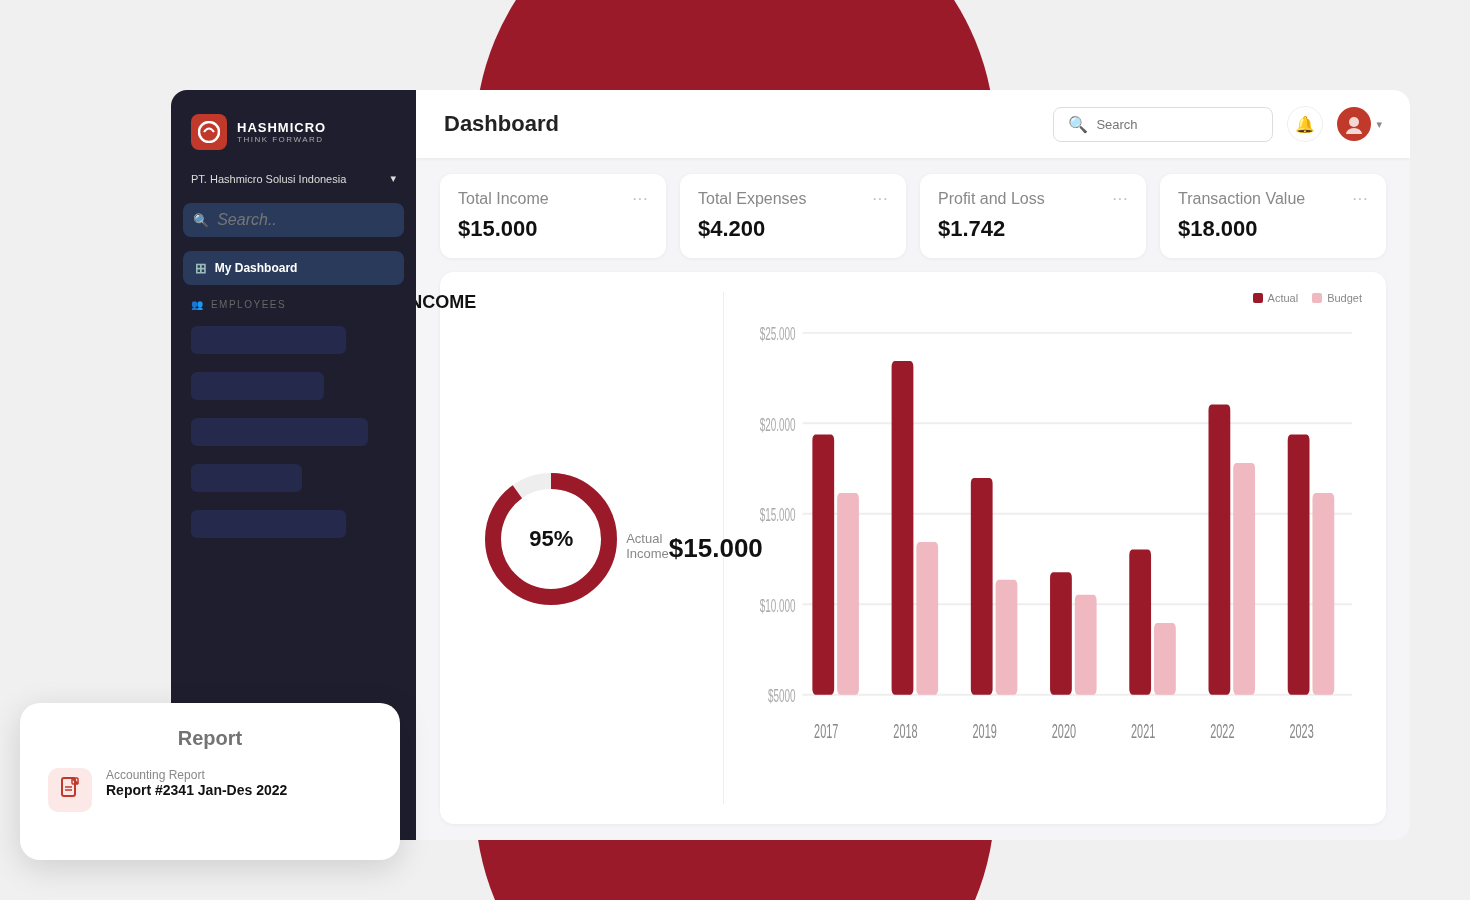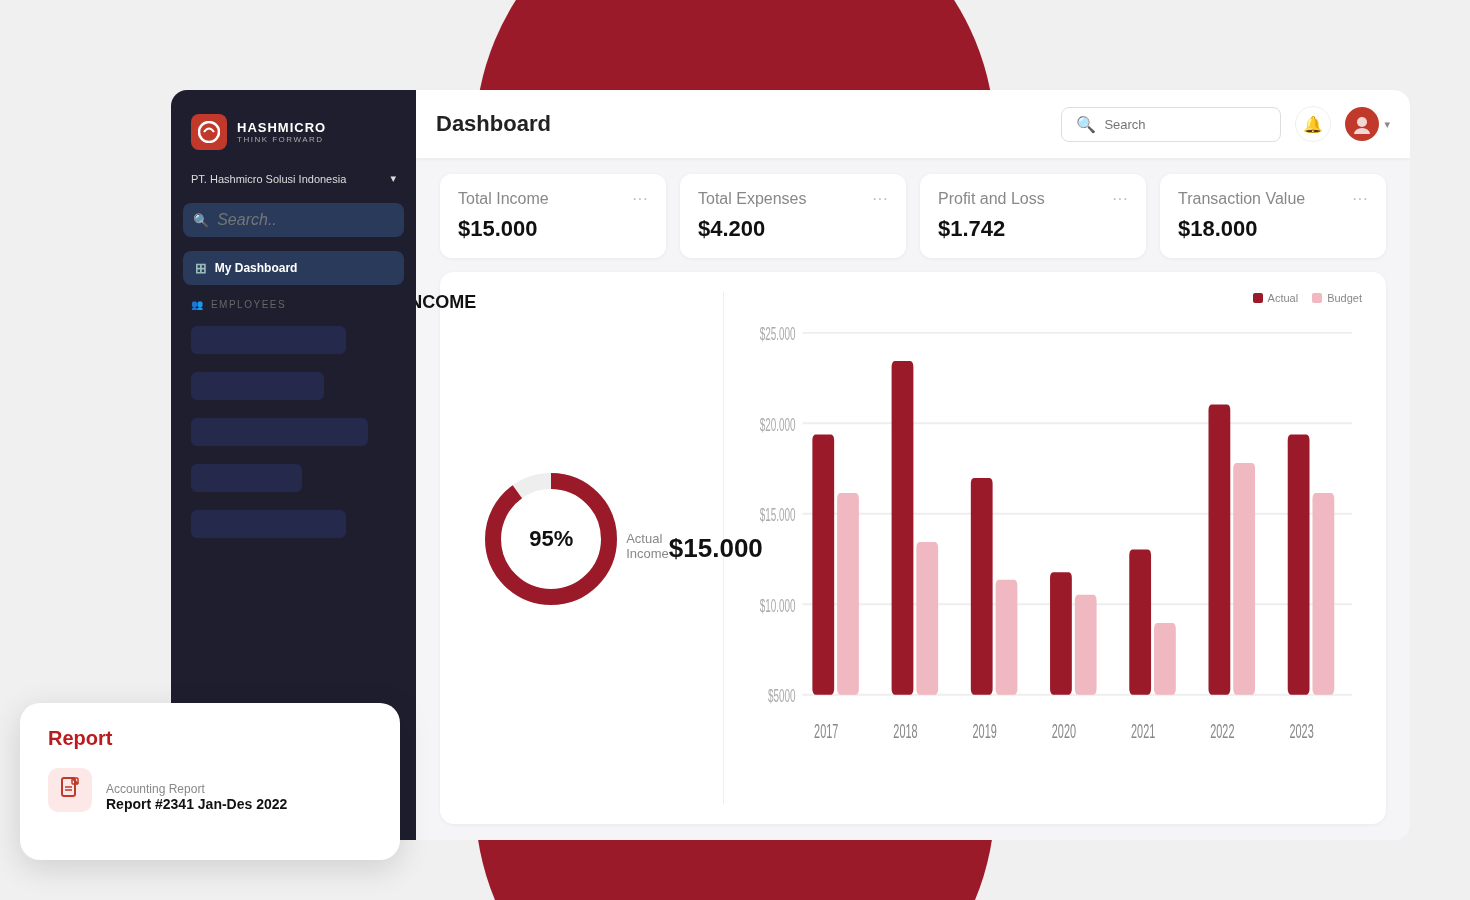--- a/index.html
+++ b/index.html
@@ -167,21 +167,21 @@
       background: #f5f5f8;
       border-radius: 0 16px 16px 0;
       display: flex;
       flex-direction: column;
       overflow: hidden;
     }
 
     
     .dashboard-header {
       background: white;
-      padding: 16px 20px;
+      padding: 16px 28px;
       display: flex;
       align-items: center;
       justify-content: space-between;
       border-radius: 0 16px 0 0;
       box-shadow: 0 1px 4px rgba(0,0,0,0.06);
     }
     .dashboard-title {
       font-size: 22px;
       font-weight: 700;
       color: #222;
@@ -366,26 +366,27 @@
       width: 380px;
       background: white;
       border-radius: 20px;
       padding: 24px 28px;
       box-shadow: 0 8px 32px rgba(0,0,0,0.14);
       z-index: 10;
     }
     .report-title {
       font-size: 20px;
       font-weight: 700;
-      color: #b91c1c;
+      color: #737373;
       margin-bottom: 18px;
+      text-align: center;
     }
     .report-item {
       display: flex;
-      align-items: flex-end;
+      align-items: flex-start;
       gap: 14px;
       margin-bottom: 24px;
     }
     .report-icon-wrap {
       width: 44px;
       height: 44px;
       background: #fde8e8;
       border-radius: 10px;
       display: flex;
       align-items: center;

